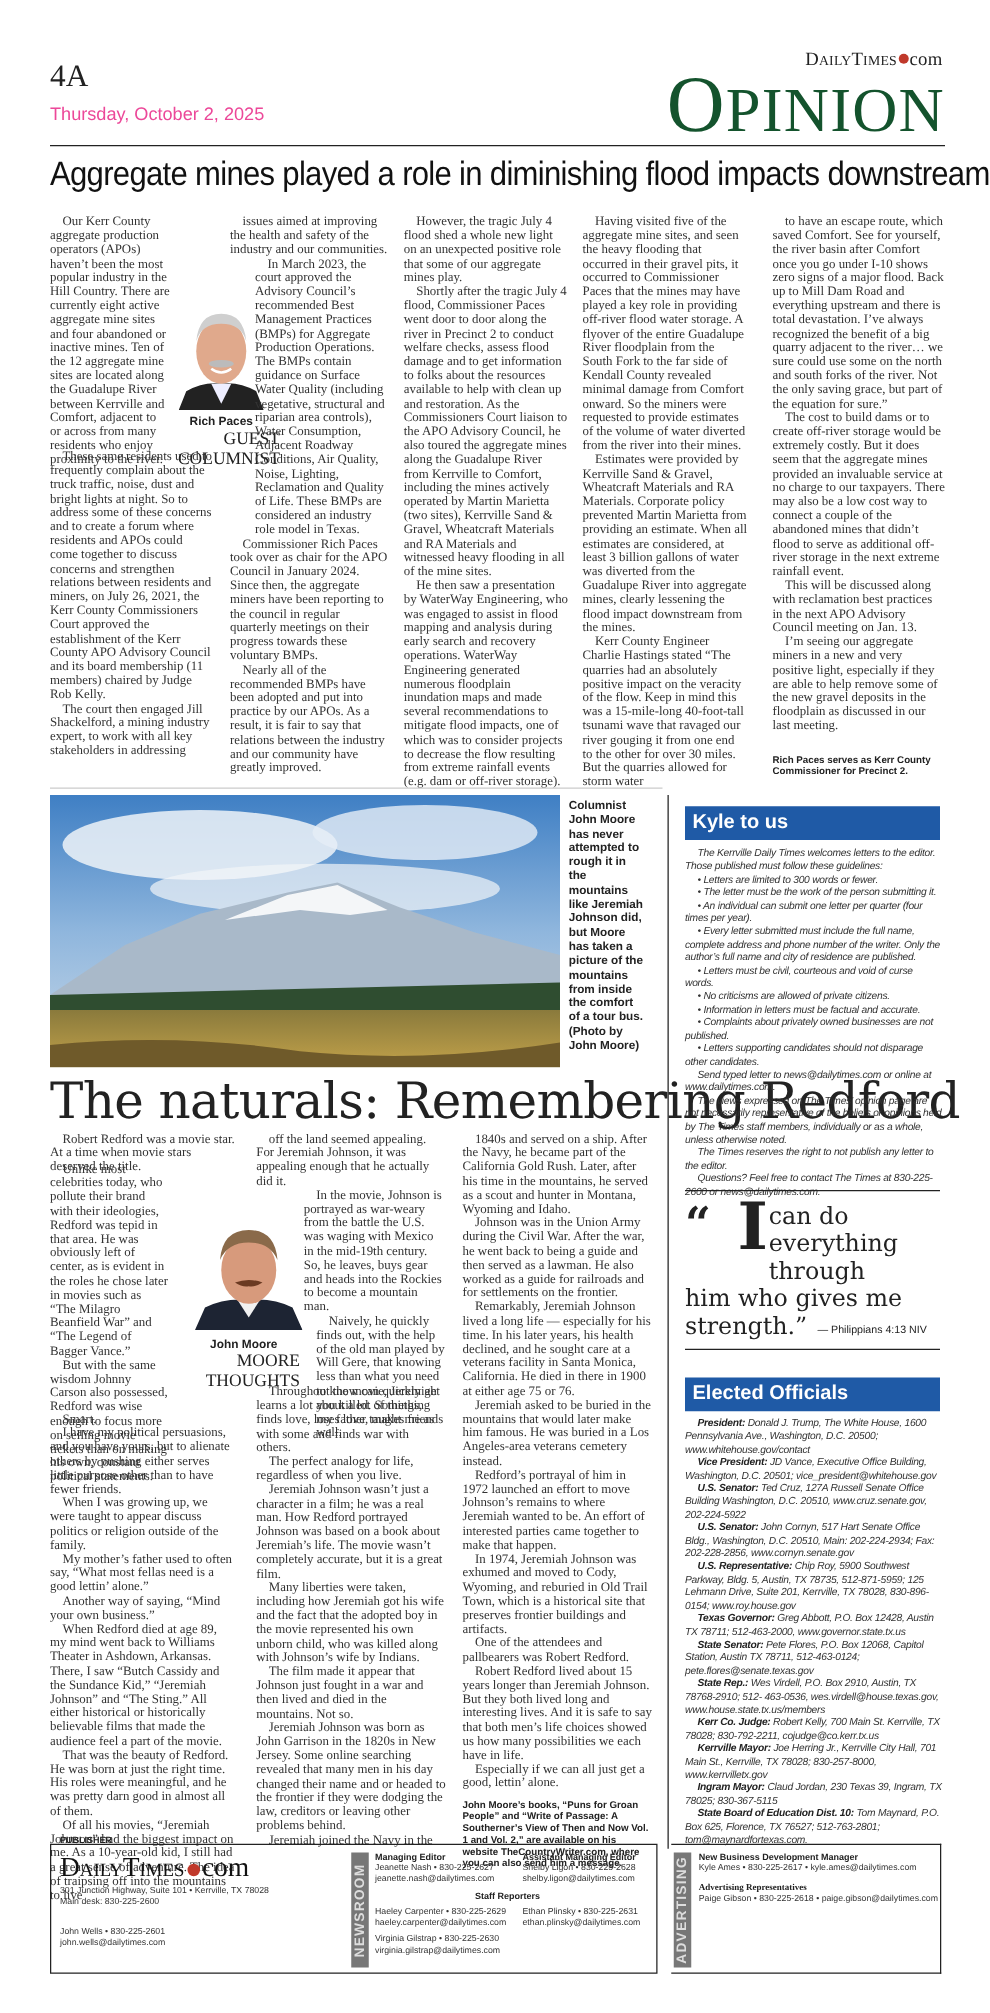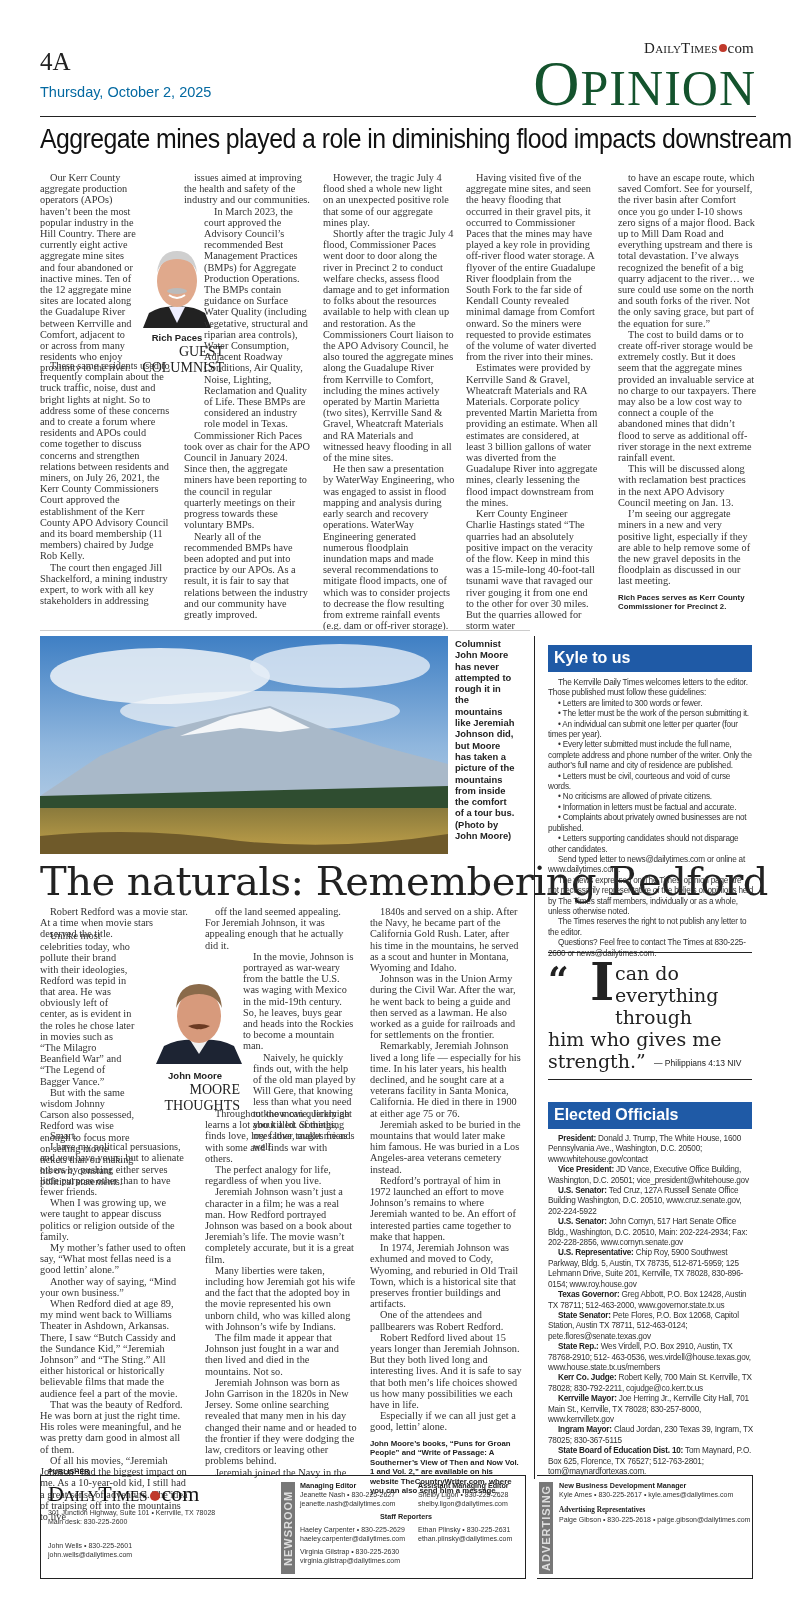--- a/index.html
+++ b/index.html
@@ -1,20 +1,20 @@
 <!DOCTYPE html>
 <html><head>
 <meta charset="utf-8">
 <style>
   html,body{margin:0;padding:0;background:#fff;}
   body{width:792px;height:1610px;position:relative;overflow:hidden;color:#222;}
   .abs{position:absolute;}
   
   #page-num{left:40px;top:48px;font-family:"Liberation Serif",serif;font-size:25px;color:#222;}
-  #page-date{left:40px;top:84px;font-family:"Liberation Sans",sans-serif;font-size:14.5px;color:#0369a1;}
+  #page-date{left:40px;top:84px;font-family:"Liberation Sans",sans-serif;font-size:14.5px;color:#ec4899;}
   #brand-top{right:38px;top:40px;font-family:"Liberation Serif",serif;font-size:15px;color:#222;letter-spacing:0.2px;}
   #brand-top .star{display:inline-block;width:8px;height:8px;border-radius:50%;background:#c0392b;margin:0 1px;position:relative;top:-1px;}
   #section-title{right:36px;top:52px;font-family:"Liberation Serif",serif;font-size:50px;letter-spacing:1px;color:#14532d;line-height:1;}
   #section-title .big{font-size:64px;}
   #header-rule{left:40px;top:116px;width:716px;height:1px;background:#222;}
   
   #headline1{left:40px;top:124px;width:720px;font-family:"Liberation Sans",sans-serif;font-size:27px;color:#111;letter-spacing:-0.6px;transform:scaleX(0.92);transform-origin:left;white-space:nowrap;}
   .body-col{font-family:"Liberation Serif",serif;font-size:10.3px;line-height:11.2px;color:#333;}
   .body-col p{margin:0;text-indent:10px;}
   .col{position:absolute;}
@@ -23,21 +23,21 @@
   .byline-role{font-family:Liberation Serif, serif;font-size:14px;text-align:right;color:#222;}
   .tagline{font-family:"Liberation Sans",sans-serif;font-weight:bold;font-size:7.8px;line-height:9.5px;color:#222;}
   #divider1{left:40px;top:630px;width:490px;height:1px;background:#ccc;}
   
   #mountain-photo{left:40px;top:636px;width:408px;height:218px;overflow:hidden;}
   #photo-caption{left:455px;top:638px;width:62px;font-family:"Liberation Sans",sans-serif;font-weight:bold;font-size:9.4px;line-height:11.3px;color:#222;}
   #headline2{left:40px;top:858px;font-family:"DejaVu Serif",serif;font-size:40px;color:#222;white-space:nowrap;letter-spacing:-0.5px;}
   
   #sidebar-rule{left:534px;top:636px;width:1px;height:843px;background:#222;}
   .box-head{position:absolute;background:#1f5aa6;color:#fff;font-family:"Liberation Sans",sans-serif;font-weight:bold;font-size:16px;padding:4px 6px;box-sizing:border-box;}
-  .sidebar-text{font-family:"Liberation Sans",sans-serif;font-size:8.2px;line-height:10.4px;color:#333;letter-spacing:-0.2px;}
+  .sidebar-text{font-family:"Liberation Sans",sans-serif;font-size:8.2px;line-height:10.4px;color:#333;letter-spacing:-0.2px;font-style:italic;}
   .sidebar-text p{margin:0;text-indent:10px;}
   .sidebar-text b{color:#222;}
   .quote-rule{position:absolute;left:548px;width:204px;height:1px;background:#222;}
   #quote-mark{left:548px;top:958px;font-family:"DejaVu Serif",serif;font-size:36px;font-weight:bold;color:#222;}
   #quote-I{left:590px;top:956px;font-family:"DejaVu Serif",serif;font-size:52px;font-weight:bold;color:#222;line-height:1;}
   .quote-line{position:absolute;font-family:"DejaVu Serif",serif;font-size:19px;color:#222;line-height:22px;}
   #quote-cite{left:622px;top:1030px;font-family:"Liberation Sans",sans-serif;font-size:8.5px;color:#222;margin-left:32px;}
   
   #footer-box{left:40px;top:1475px;width:486px;height:104px;border:1px solid #222;box-sizing:border-box;}
   #ad-box{left:537px;top:1475px;width:216px;height:104px;border:1px solid #222;border-left:none;box-sizing:border-box;}
@@ -95,21 +95,21 @@
 <div class="col body-col" style="left:466px;top:172px;width:132px;">
   <p>Having visited five of the aggregate mine sites, and seen the heavy flooding that occurred in their gravel pits, it occurred to Commissioner Paces that the mines may have played a key role in providing off-river flood water storage. A flyover of the entire Guadalupe River floodplain from the South Fork to the far side of Kendall County revealed minimal damage from Comfort onward. So the miners were requested to provide estimates of the volume of water diverted from the river into their mines.</p>
   <p>Estimates were provided by Kerrville Sand &amp; Gravel, Wheatcraft Materials and RA Materials.  Corporate policy prevented Martin Marietta from providing an estimate. When all estimates are considered, at least 3 billion gallons of water was diverted from the Guadalupe River into aggregate mines, clearly lessening the flood impact downstream from the mines.</p>
   <p>Kerr County Engineer Charlie Hastings stated “The quarries had an absolutely positive impact on the veracity of the flow. Keep in mind this was a 15-mile-long 40-foot-tall tsunami wave that ravaged our river gouging it from one end to the other for over 30 miles. But the quarries allowed for storm water</p>
 </div>
 <div class="col body-col" style="left:618px;top:172px;width:138px;">
   <p>to have an escape route, which saved Comfort. See for yourself, the river basin after Comfort once you go under I-10 shows zero signs of a major flood. Back up to Mill Dam Road and everything upstream and there is total devastation. I’ve always recognized the benefit of a big quarry adjacent to the river… we sure could use some on the north and south forks of the river. Not the only saving grace, but part of the equation for sure.”</p>
   <p>The cost to build dams or to create off-river storage would be extremely costly. But it does seem that the aggregate mines provided an invaluable service at no charge to our taxpayers. There may also be a low cost way to connect a couple of the abandoned mines that didn’t flood to serve as additional off-river storage in the next extreme rainfall event.</p>
   <p>This will be discussed along with reclamation best practices in the next APO Advisory Council meeting on Jan. 13.</p>
   <p>I’m seeing our aggregate miners in a new and very positive light, especially if they are able to help remove some of the new gravel deposits in the floodplain as discussed in our last meeting.</p>
-  <div class="tagline" style="margin-top:6px;">Rich Paces serves as Kerr County Commissioner for Precinct 2.</div>
+  <div class="tagline" style="margin-top:16px;">Rich Paces serves as Kerr County Commissioner for Precinct 2.</div>
 </div>
 
 <div class="abs" id="divider1"></div>
 
 <div class="abs" id="mountain-photo">
   <svg width="408" height="218" viewBox="0 0 408 218">
     <defs>
       <linearGradient id="sky" x1="0" y1="0" x2="0" y2="1">
         <stop offset="0" stop-color="#3f7fc4"></stop>
         <stop offset="0.5" stop-color="#8fb6dd"></stop>

